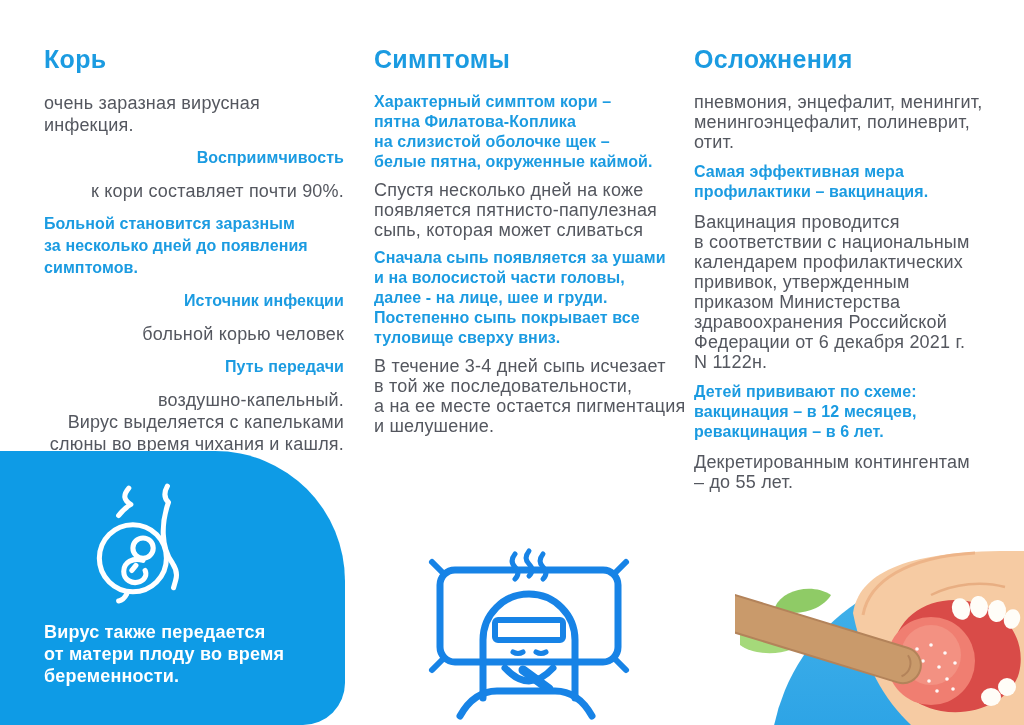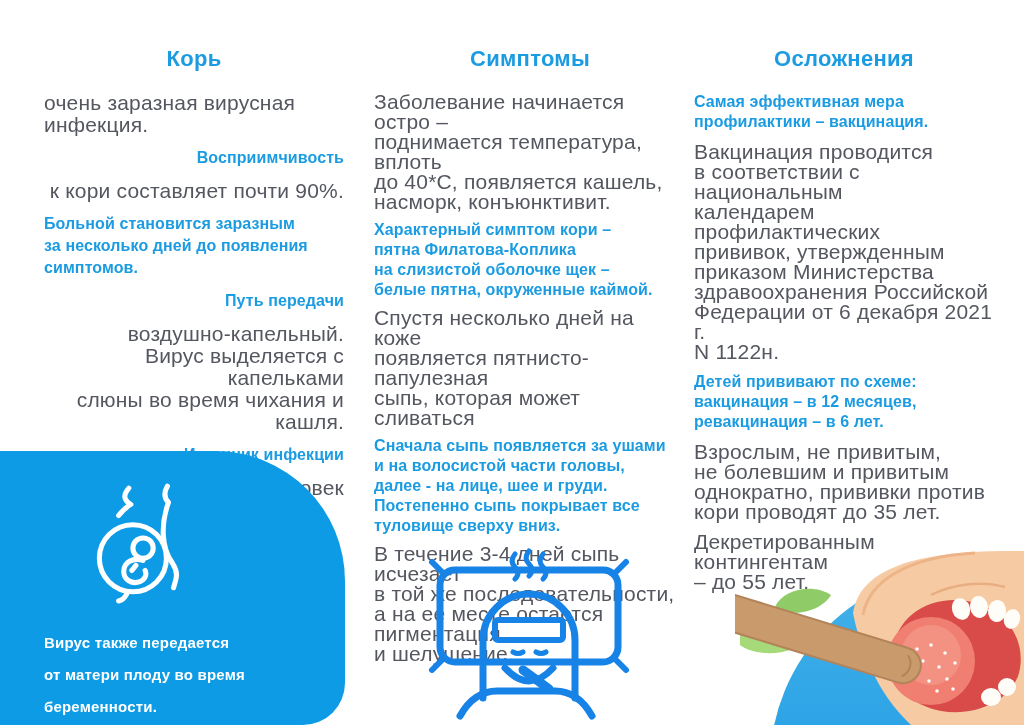--- a/index.html
+++ b/index.html
@@ -11,41 +11,41 @@
   html,body{margin:0;padding:0;background:#e9e9e9;}
   .page{
     position:relative;width:1024px;height:725px;background:#ffffff;
     overflow:hidden;font-family:"Liberation Sans",sans-serif;
   }
   .col{position:absolute;top:42px;}
   .col1{left:44px;width:300px;}
   .col2{left:374px;width:312px;}
   .col3{left:694px;width:300px;}
   h1.title{
-    font-size:22px;font-weight:bold;color:var(--accent);
-    margin:0 0 16px 0;letter-spacing:.3px;line-height:34px;text-align:center;
+    font-size:25px;font-weight:bold;color:var(--accent);
+    margin:0 0 16px 0;letter-spacing:.3px;line-height:34px;
   }
   p{margin:0;white-space:pre-line;}
-  .body{color:var(--body);font-size:21px;letter-spacing:.2px;}
+  .body{color:var(--body);font-size:18px;letter-spacing:.2px;}
   .lead{color:var(--accent);font-weight:bold;font-size:16px;letter-spacing:.1px;}
   .col1 .body,.col1 .lead{line-height:22px;margin-bottom:11px;}
   .col2 .body,.col2 .lead{line-height:20px;margin-bottom:8px;}
   .col3 .body,.col3 .lead{line-height:20px;margin-bottom:10px;}
   .group{margin:0 0 11px 0;text-align:right;}
   .group p{margin:0;}
   
   .preg-box{
     position:absolute;left:0;top:451px;width:345px;height:274px;
     background:var(--boxblue);
     border-radius:0 130px 42px 0;
   }
   .preg-box svg{position:absolute;left:84px;top:30px;}
   .box-text{
-    position:absolute;left:44px;top:176px;width:250px;
-    color:#ffffff;font-weight:bold;font-size:15px;line-height:32px;
+    position:absolute;left:44px;top:170px;width:250px;
+    color:#ffffff;font-weight:bold;font-size:18px;line-height:22px;
     white-space:pre-line;letter-spacing:.2px;
   }
   
   .fever-icon{position:absolute;left:418px;top:546px;}
   
   .mouth-illustration{
     position:absolute;left:735px;top:545px;width:289px;height:180px;overflow:hidden;
   }
 </style>
 </head>
@@ -58,74 +58,69 @@
     <p class="body">очень заразная вирусная
 инфекция.</p>
     <div class="group">
       <p class="lead">Восприимчивость</p>
       <p class="body">к кори составляет почти 90%.</p>
     </div>
     <p class="lead">Больной становится заразным
 за несколько дней до появления
 симптомов.</p>
     <div class="group">
+      <p class="lead">Источник инфекции</p>
+      <p class="body">больной корью человек</p>
+    </div>
+    <div class="group">
       <p class="lead">Путь передачи</p>
       <p class="body">воздушно-капельный.
 Вирус выделяется с капельками
 слюны во время чихания и кашля.</p>
     </div>
-    <div class="group">
-      <p class="lead">Источник инфекции</p>
-      <p class="body">больной корью человек</p>
-    </div>
   </div>
 
   <div class="col col2">
     <h1 class="title">Симптомы</h1>
-    <p class="body">Заболевание начинается остро –
-поднимается температура, вплоть
-до 40*C, появляется кашель,
-насморк, конъюнктивит.</p>
     <p class="lead">Характерный симптом кори –
 пятна Филатова-Коплика
 на слизистой оболочке щек –
 белые пятна, окруженные каймой.</p>
     <p class="body">Спустя несколько дней на коже
 появляется пятнисто-папулезная
 сыпь, которая может сливаться</p>
     <p class="lead">Сначала сыпь появляется за ушами
 и на волосистой части головы,
 далее - на лице, шее и груди.
 Постепенно сыпь покрывает все
 туловище сверху вниз.</p>
     <p class="body">В течение 3-4 дней сыпь исчезает
 в той же последовательности,
 а на ее месте остается пигментация
 и шелушение.</p>
   </div>
 
   <div class="col col3">
     <h1 class="title">Осложнения</h1>
+    <p class="body">пневмония, энцефалит, менингит,
+менингоэнцефалит, полиневрит,
+отит.</p>
     <p class="lead">Самая эффективная мера
 профилактики – вакцинация.</p>
     <p class="body">Вакцинация проводится
 в соответствии с национальным
 календарем профилактических
 прививок, утвержденным
 приказом Министерства
 здравоохранения Российской
 Федерации от 6 декабря 2021 г.
 N 1122н.</p>
     <p class="lead">Детей прививают по схеме:
 вакцинация – в 12 месяцев,
 ревакцинация – в 6 лет.</p>
-    <p class="body">Взрослым, не привитым,
-не болевшим и привитым
-однократно, прививки против
-кори проводят до 35 лет.</p>
     <p class="body">Декретированным контингентам
 – до 55 лет.</p>
   </div>
 
   <div class="preg-box">
     <svg width="112" height="124" viewBox="0 0 110 122" fill="none" stroke="#ffffff" stroke-width="5" stroke-linecap="round" stroke-linejoin="round">
 
       <path d="M82,5 c-4,7 -3,12 1,16 c-7,20 -8,43 4,60 c4,6 5,11 3,17 l-2,7"></path>
 
       <path d="M44,7 c-6,7 -5,12 2,16 c-5,3 -9,7 -12,11"></path>

